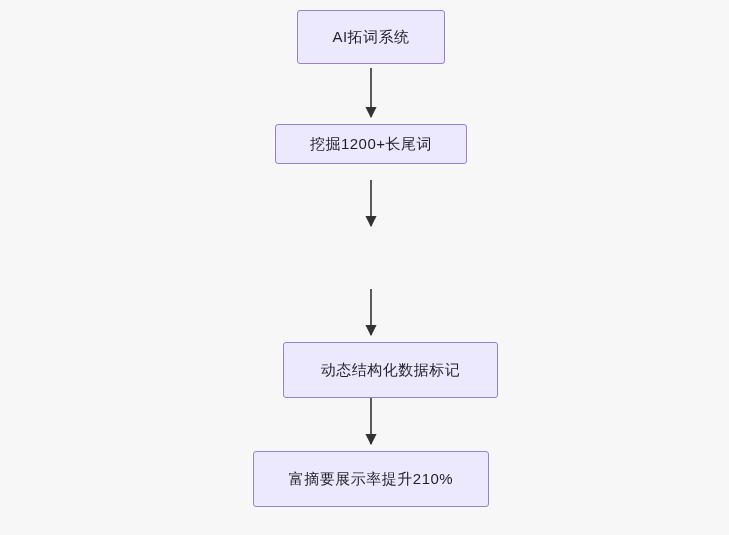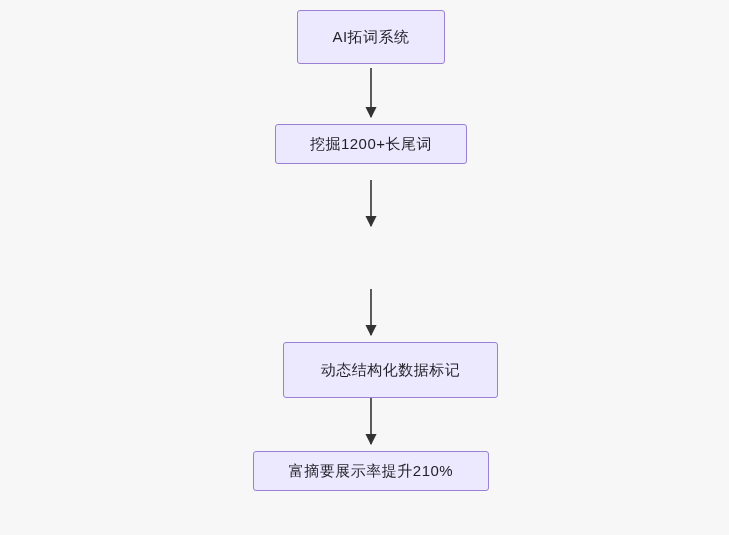--- a/index.html
+++ b/index.html
@@ -53,14 +53,14 @@
     </defs>
     <line x1="371" y1="68" x2="371" y2="117" stroke="#333333" stroke-width="1.6" marker-end="url(#arrow)"></line>
     <line x1="371" y1="180" x2="371" y2="226" stroke="#333333" stroke-width="1.6" marker-end="url(#arrow)"></line>
     <line x1="371" y1="289" x2="371" y2="335" stroke="#333333" stroke-width="1.6" marker-end="url(#arrow)"></line>
     <line x1="371" y1="398" x2="371" y2="444" stroke="#333333" stroke-width="1.6" marker-end="url(#arrow)"></line>
   </svg>
 
   <div class="node" style="left:297px; top:10px;  width:148px; height:54px;">AI拓词系统</div>
   <div class="node" style="left:275px; top:124px; width:192px; height:40px;">挖掘1200+长尾词</div>
   <div class="node" style="left:264px; top:342px; width:215px; height:56px;margin-left:19px;">动态结构化数据标记</div>
-  <div class="node" style="left:253px; top:451px; width:236px; height:40px;">富摘要展示率提升210%</div>
+  <div class="node" style="left:253px; top:451px; width:236px; height:56px;">富摘要展示率提升210%</div>
 </div>
 
 </body></html>

